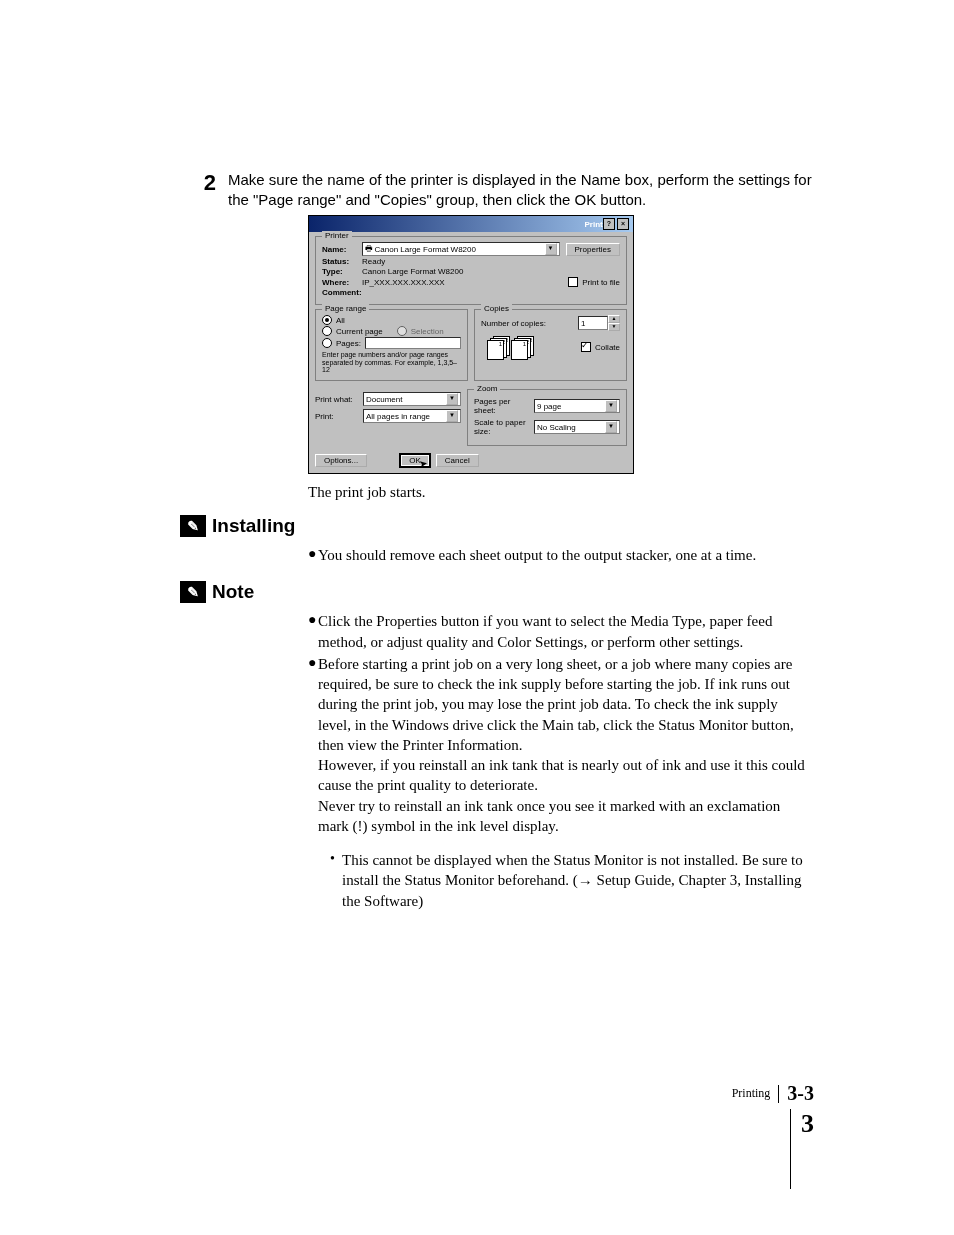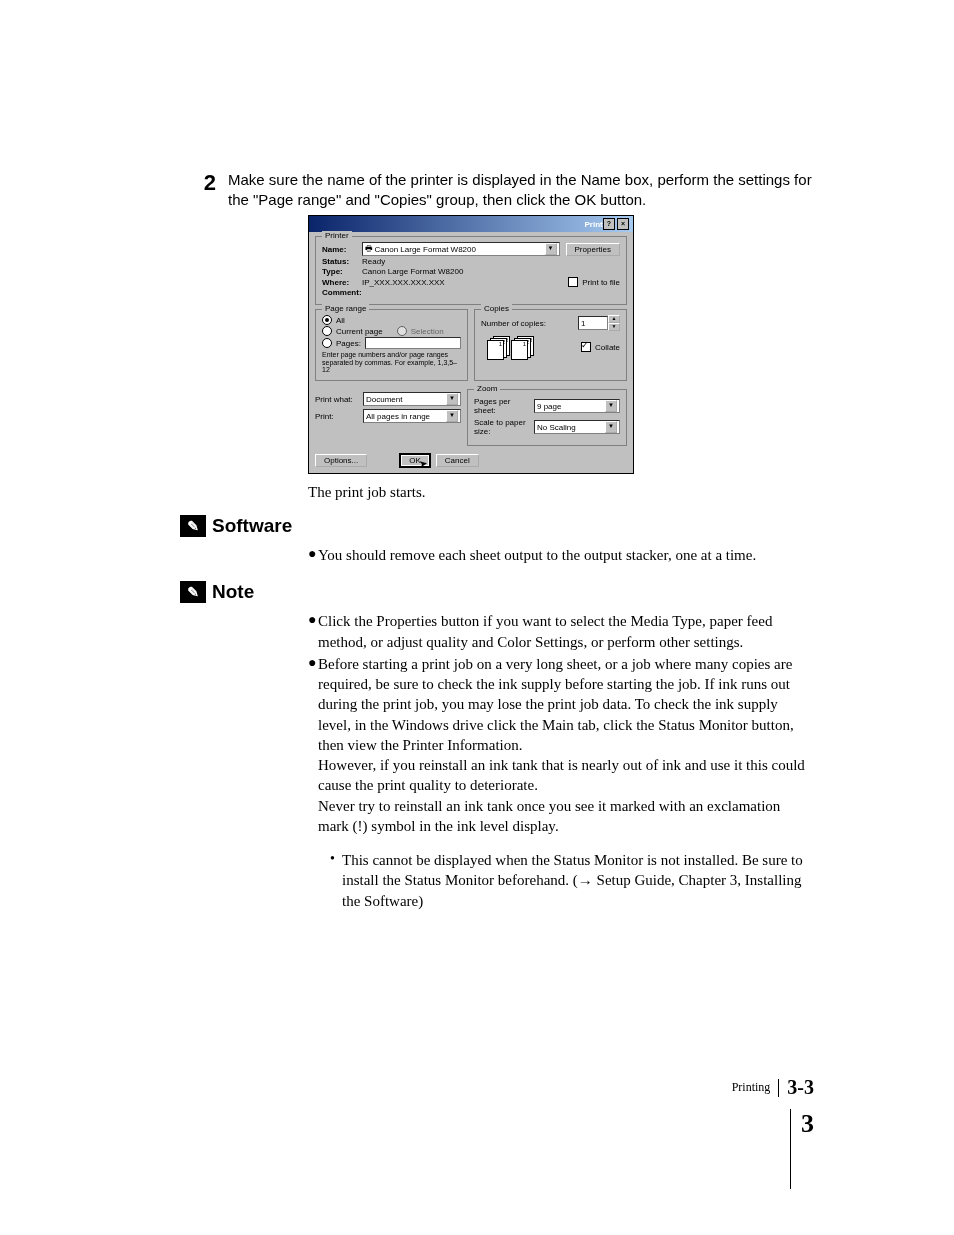--- a/index.html
+++ b/index.html
@@ -249,21 +249,21 @@
     margin-left:12px;
     display:flex;
     margin-top:14px;
   }
   .sub-bullet .dot { width:12px; flex-shrink:0;}
 
   
   .footer {
     position:absolute;
     right:140px;
-    bottom:136px;
+    bottom:130px;
     text-align:right;
   }
   .footer .line {
     display:flex;
     align-items:center;
     justify-content:flex-end;
     gap:8px;
   }
   .footer .section {
     font-family: "Times New Roman", serif;
@@ -447,21 +447,21 @@
           <span class="btn">Cancel</span>
         </span>
       </div>
     </div>
   </div>
 
   <div class="after-text">The print job starts.</div>
 
   <div class="callout-row">
     <div class="callout-icon">✎</div>
-    <div class="callout-title">Software</div>
+    <div class="callout-title">Installing</div>
   </div>
   <div class="bullet-list">
     <div class="bullet">
       <span class="dot">●</span>
       <span class="txt">You should remove each sheet output to the output stacker, one at a time.</span>
     </div>
   </div>
 
   <div class="callout-row" style="margin-top:16px;">
     <div class="callout-icon">✎</div>

